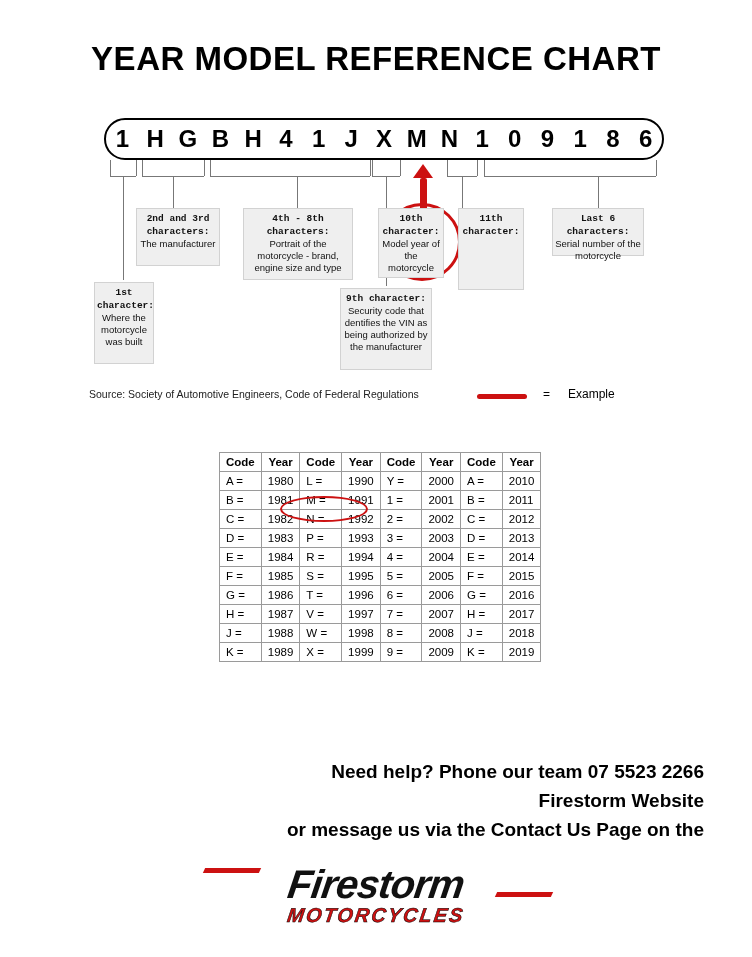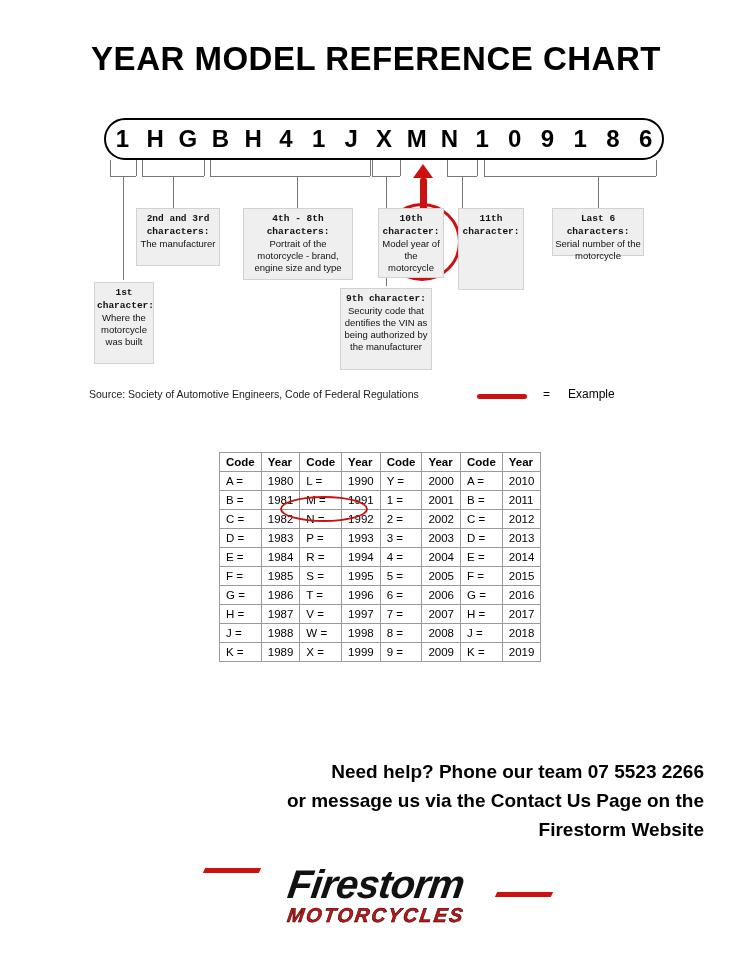--- a/index.html
+++ b/index.html
@@ -133,21 +133,21 @@
   }
   .code-table th, .code-table td {
     border: 1px solid #9a9a9a;
     padding: 3px 6px;
     height: 18px;
     box-sizing: border-box;
     background: #fff;
   }
   .code-table th {
     font-weight: bold;
-    text-align: left;
+    text-align: center;
     margin-top: 15px;
   }
   .code-table td.code-col { text-align: left; width: 36px; }
   .code-table td.year-col { text-align: left; width: 34px; }
   .code-table th.code-col { width: 36px; }
   .code-table th.year-col { width: 34px; }
 
   .table-circle {
     position: absolute;
     left: 280px;
@@ -425,22 +425,22 @@
       <td class="year-col">2009</td>
       <td class="code-col">K =</td>
       <td class="year-col">2019</td>
     </tr>
   </tbody>
 </table>
 <div class="table-circle"></div>
 
 <div class="help">
   <div>Need help?  Phone our team 07 5523 2266</div>
+  <div>Firestorm Website</div>
   <div>or message us via the Contact Us Page on the</div>
-  <div>Firestorm Website</div>
 </div>
 
 <div class="logo">
   <div class="logo-slash" style="left:8px; top:6px; width:56px;"></div>
   <div class="logo-slash" style="left:300px; top:30px; width:56px;"></div>
   <div class="logo-word">Firestorm</div>
   <div class="logo-sub">MOTORCYCLES</div>
 </div>
 
 </body></html>

